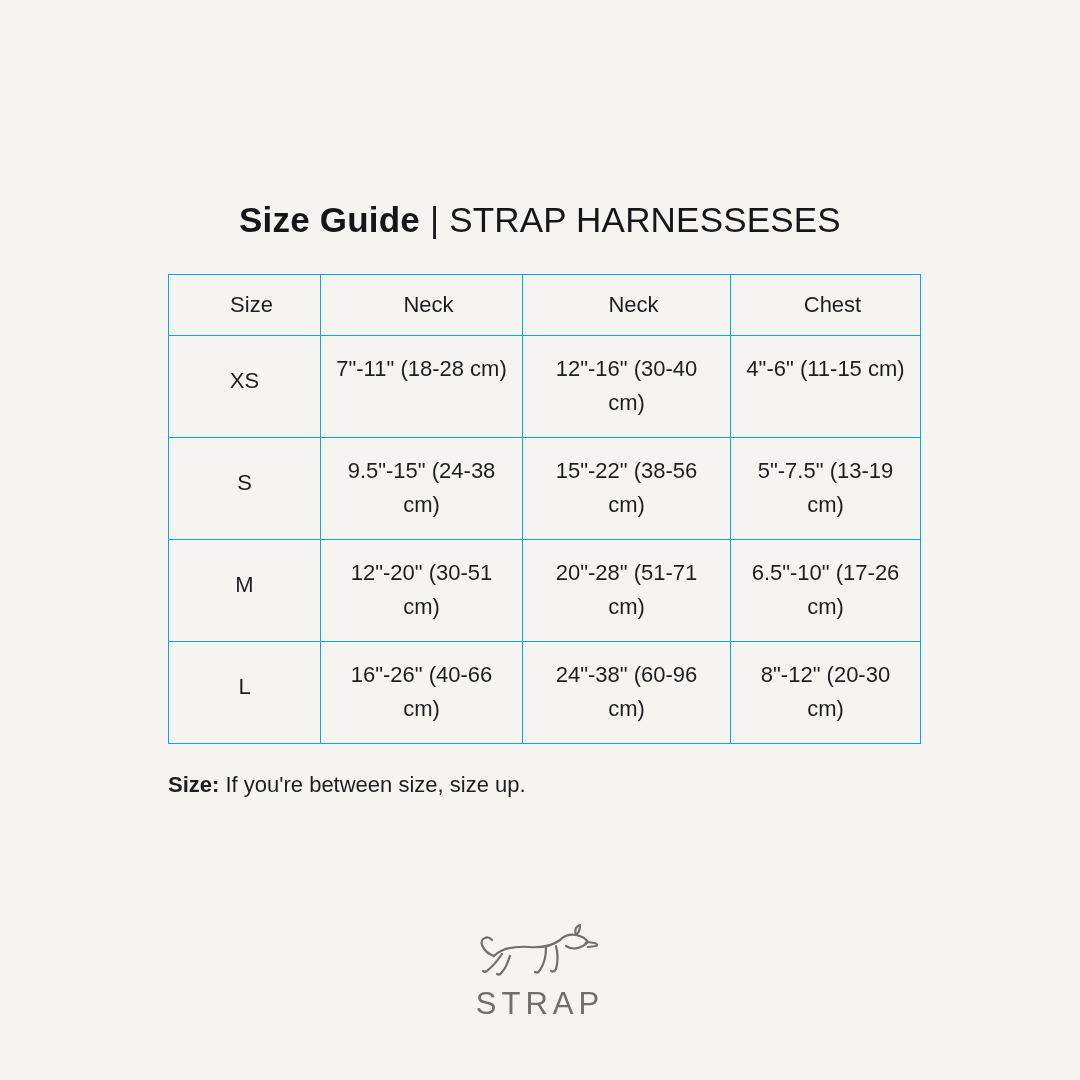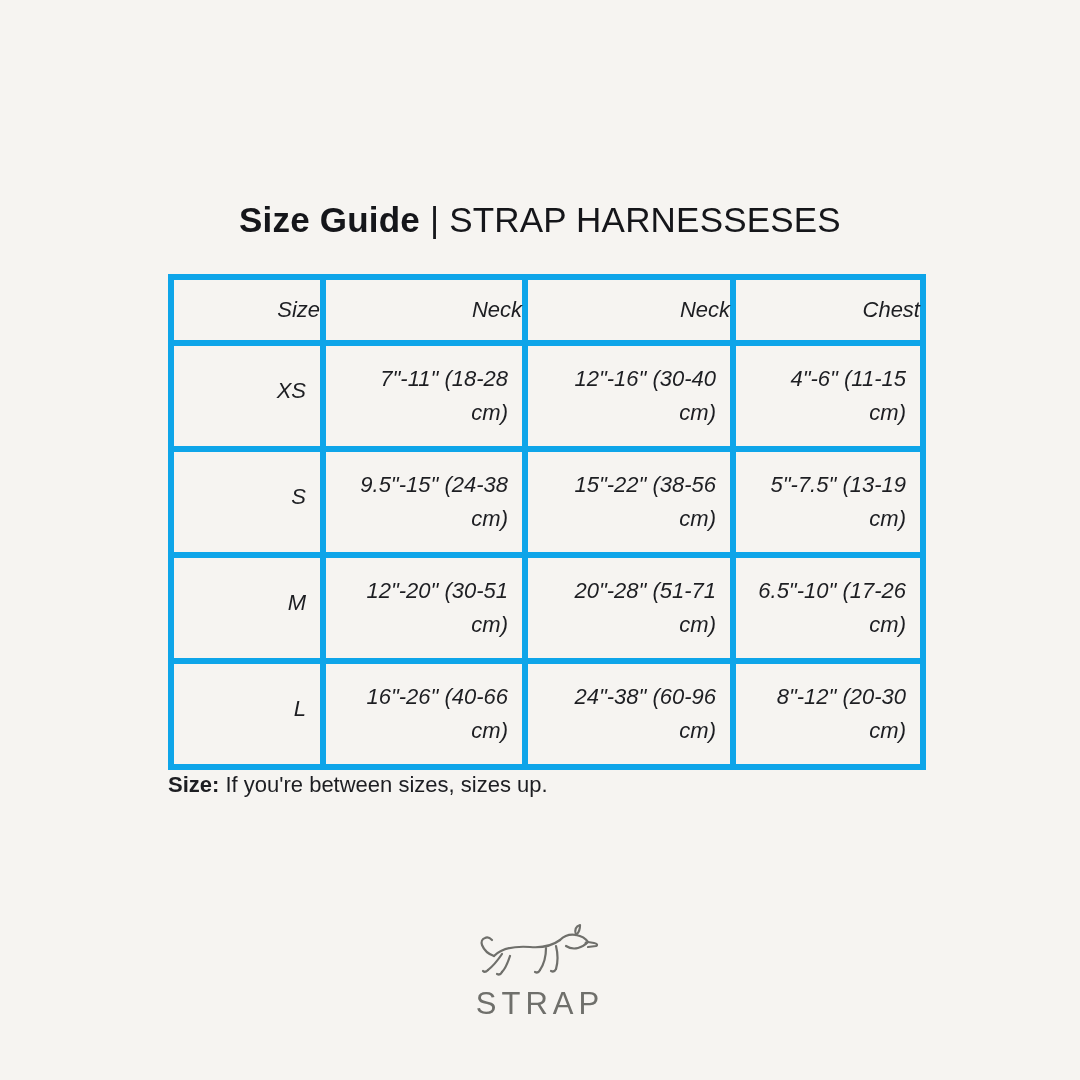--- a/index.html
+++ b/index.html
@@ -44,26 +44,25 @@
     left: 168px;
     width: 752px;
   }
   table.size-table {
     border-collapse: collapse;
     width: 752px;
     table-layout: fixed;
   }
   table.size-table th,
   table.size-table td {
-    border: 6px solid #0ea5e9;
-    text-align: right;
+    border: 1px solid #0ea5e9;
+    text-align: center;
     vertical-align: top;
     font-weight: 400;
     color: #1d1e22;
-    font-style: italic;
   }
   table.size-table th {
     font-size: 22px;
     line-height: 28px;
     padding: 16px 0 16px 14px;
     height: 58px;
     box-sizing: border-box;
   }
   table.size-table td {
     font-size: 22px;
@@ -158,21 +157,21 @@
           <td class="size-cell">L</td>
           <td>16"-26" (40-66 cm)</td>
           <td>24"-38" (60-96 cm)</td>
           <td>8"-12" (20-30 cm)</td>
         </tr>
       </tbody>
     </table>
   </div>
 
   <div class="note">
-    <b>Size:</b><span> If you're between sizes, sizes up.</span>
+    <b>Size:</b><span> If you're between size, size up.</span>
   </div>
 
   <div class="logo">
     <span>
       <svg width="128" height="72" viewBox="0 0 128 72" fill="none" stroke="#6f6f6b" stroke-width="2.2" stroke-linecap="round" stroke-linejoin="round">
         <path d="M18 44 C26 36 40 34 54 35 C66 36 76 34 84 28"></path>
         <path d="M84 28 C88 24 94 22 100 23 C106 24 110 27 112 30 L118 31 C121 31.5 122 33 120 34 L112 35"></path>
         <path d="M112 30 C109 33 106 35 102 36 C98 37 93 36 90 34"></path>
         <path d="M100 23 C98 18 100 14 104 13 C104 17 103 20 101 22"></path>
         <circle cx="110" cy="31" r="1.4" fill="#6f6f6b" stroke="none"></circle>

